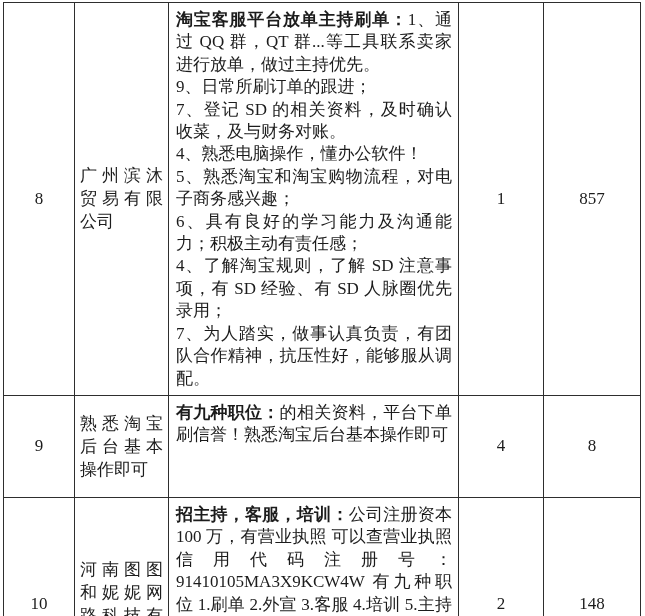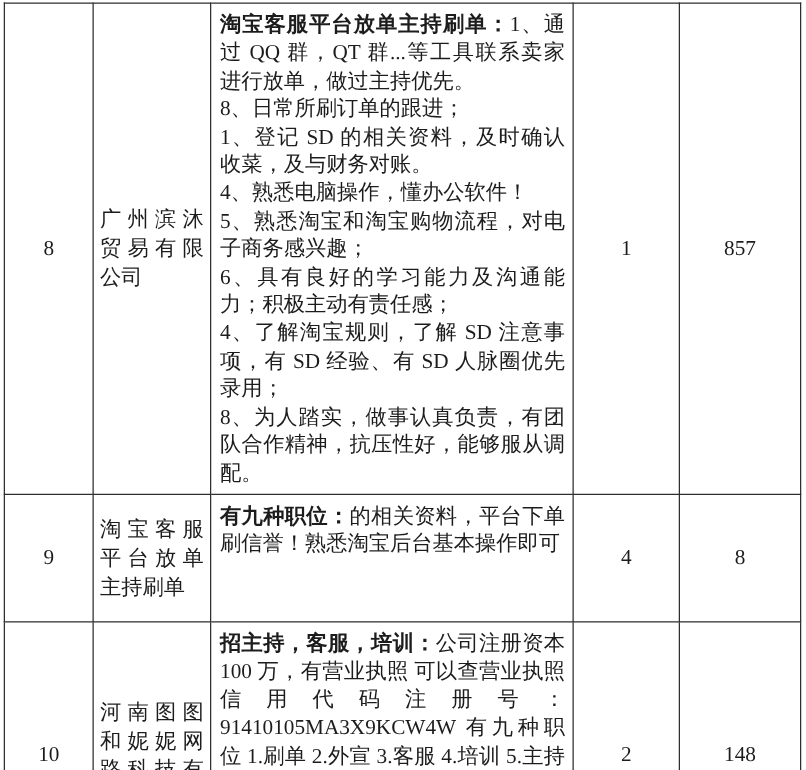--- a/index.html
+++ b/index.html
@@ -76,35 +76,35 @@
       <col style="width:85px">
       <col style="width:97px">
     </colgroup>
     <tbody>
 
       <tr class="r0">
         <td class="cell-index">8</td>
         <td class="cell-company">广州滨沐贸易有限公司</td>
         <td class="cell-desc">
           <p><span class="lead">淘宝客服平台放单主持刷单：</span><span>1、通过 QQ 群，QT 群...等工具联系卖家进行放单，做过主持优先。</span></p>
-          <p>8、日常所刷订单的跟进；</p>
-          <p>1、登记 SD 的相关资料，及时确认收菜，及与财务对账。</p>
+          <p>9、日常所刷订单的跟进；</p>
+          <p>7、登记 SD 的相关资料，及时确认收菜，及与财务对账。</p>
           <p>4、熟悉电脑操作，懂办公软件！</p>
           <p>5、熟悉淘宝和淘宝购物流程，对电子商务感兴趣；</p>
           <p>6、具有良好的学习能力及沟通能力；积极主动有责任感；</p>
           <p>4、了解淘宝规则，了解 SD 注意事项，有 SD 经验、有 SD 人脉圈优先录用；</p>
-          <p>8、为人踏实，做事认真负责，有团队合作精神，抗压性好，能够服从调配。</p>
+          <p>7、为人踏实，做事认真负责，有团队合作精神，抗压性好，能够服从调配。</p>
         </td>
         <td class="cell-num">1</td>
         <td class="cell-num">857</td>
       </tr>
 
       <tr class="r1">
         <td class="cell-index">9</td>
-        <td class="cell-company">淘宝客服平台放单主持刷单</td>
+        <td class="cell-company">熟悉淘宝后台基本操作即可</td>
         <td class="cell-desc">
           <p><span class="lead">有九种职位：</span><span>的相关资料，平台下单刷信誉！熟悉淘宝后台基本操作即可</span></p>
         </td>
         <td class="cell-num">4</td>
         <td class="cell-num">8</td>
       </tr>
 
       <tr class="r2">
         <td class="cell-index">10</td>
         <td class="cell-company">河南图图和妮妮网路科技有限公司</td>

